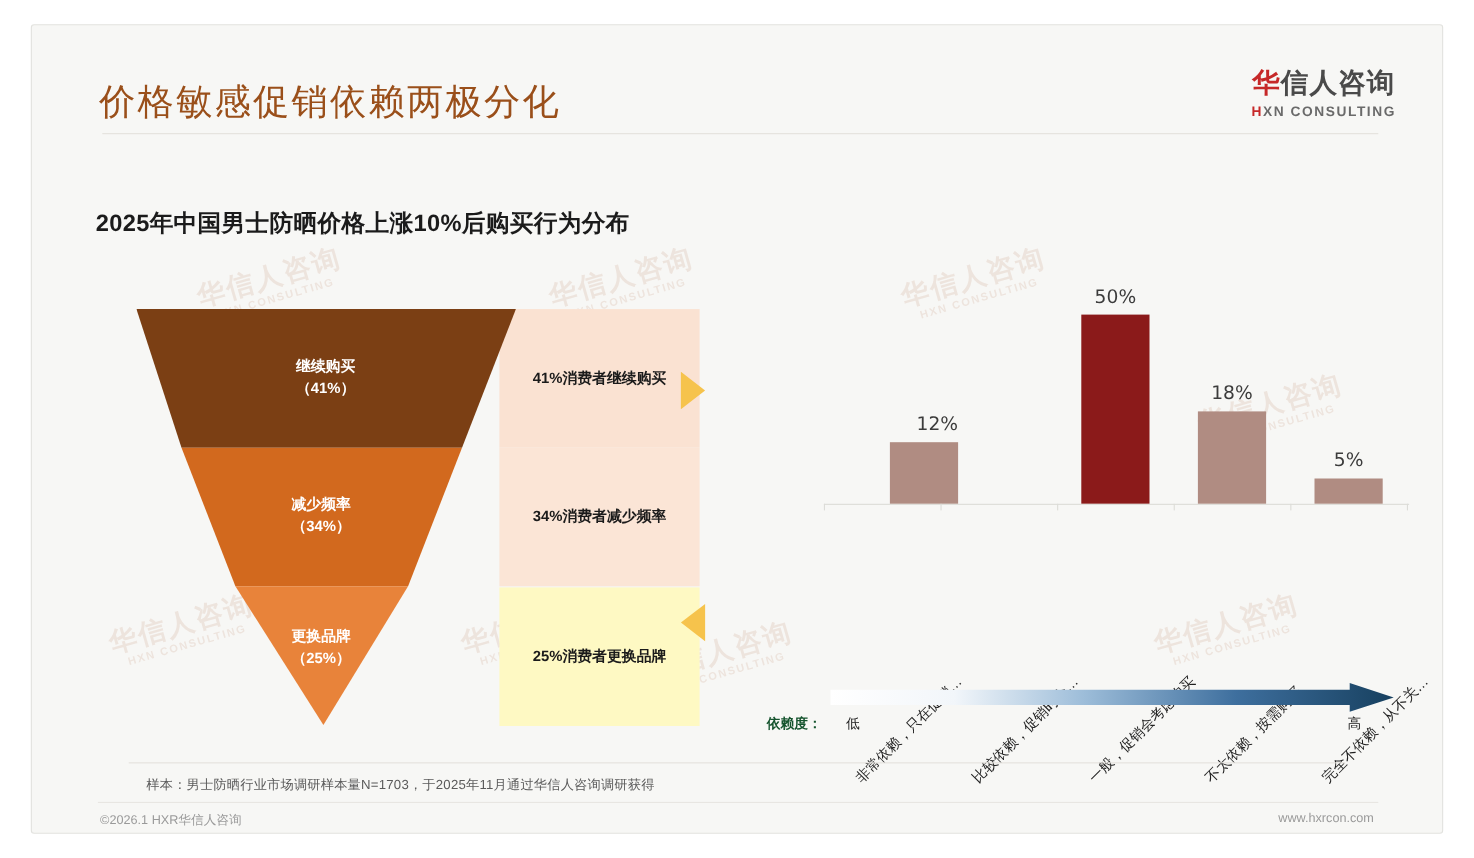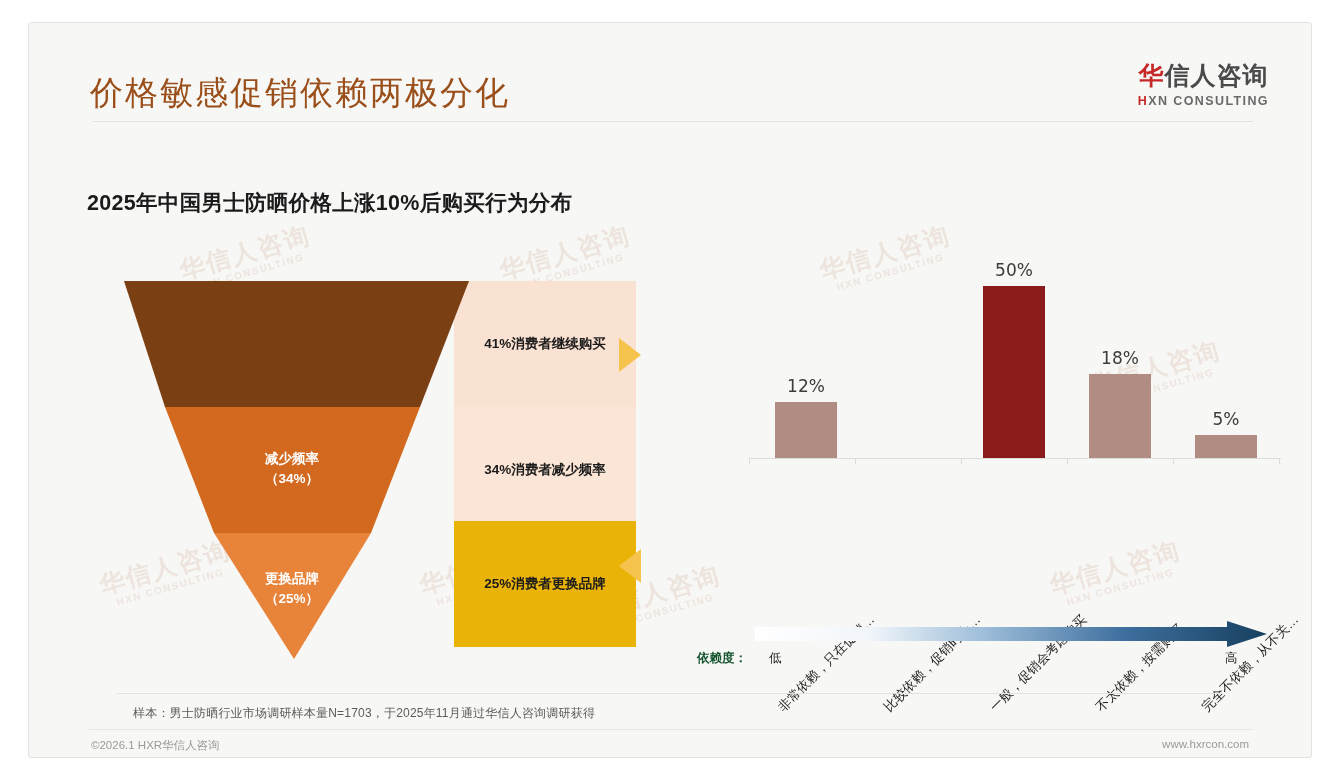--- a/index.html
+++ b/index.html
@@ -185,44 +185,48 @@
       <div class="logo-en"><span class="red">H</span><span>XN CONSULTING</span></div>
     </div>
   </div>
 
   <div class="panel-title" id="ptL">2025年中国男士防晒价格上涨10%后购买行为分布</div>
 
   <div class="funnel-wrap">
 
     <div class="fn-band" style="top:0px;   height:126px; background:#FAE2D2;">41%消费者继续购买</div>
     <div class="fn-band" style="top:126px; height:126px; background:#FBE5D6;">34%消费者减少频率</div>
-    <div class="fn-band" style="top:240px; height:126px; background:#eab308;">25%消费者更换品牌</div>
+    <div class="fn-band" style="top:253px; height:126px; background:#fef9c3;">25%消费者更换品牌</div>
 
     <svg class="funnel-svg" width="512" height="378" viewBox="0 0 512 378">
       <polygon points="0,0 345,0 296,126 41,126" fill="#7B3F14"></polygon>
       <polygon points="41,126 296,126 247,252 90,252" fill="#D2691E"></polygon>
       <polygon points="90,252 247,252 170,378" fill="#E8833A"></polygon>
     </svg>
 
+    <div class="fn-label" style="left:82px; top:42px;">
+      <div>继续购买</div>
+      <div>（41%）</div>
+    </div>
     <div class="fn-label" style="left:78px; top:168px;">
       <div>减少频率</div>
       <div>（34%）</div>
     </div>
     <div class="fn-label" style="left:78px; top:288px;">
       <div>更换品牌</div>
       <div>（25%）</div>
     </div>
   </div>
 
   <div class="tri tri-r" style="left:590px; top:315px;"></div>
   <div class="tri tri-l" style="left:590px; top:526px;"></div>
 
   <div class="chart">
     <div class="plot" id="plot">
-        <div class="bar-col" style="left: 4px;">
+        <div class="bar-col" style="left: 16px; align-items: flex-end;">
           <div class="bar-val">12%</div>
           <div class="bar" style="height: 55.7143px; background: rgb(176, 140, 130);"></div>
         </div>
         <div class="bar-col" style="left: 212px;">
           <div class="bar-val">50%</div>
           <div class="bar" style="height: 171.786px; background: rgb(139, 26, 26);"></div>
         </div>
         <div class="bar-col" style="left: 318px;">
           <div class="bar-val">18%</div>
           <div class="bar" style="height: 83.5714px; background: rgb(176, 140, 130);"></div>

